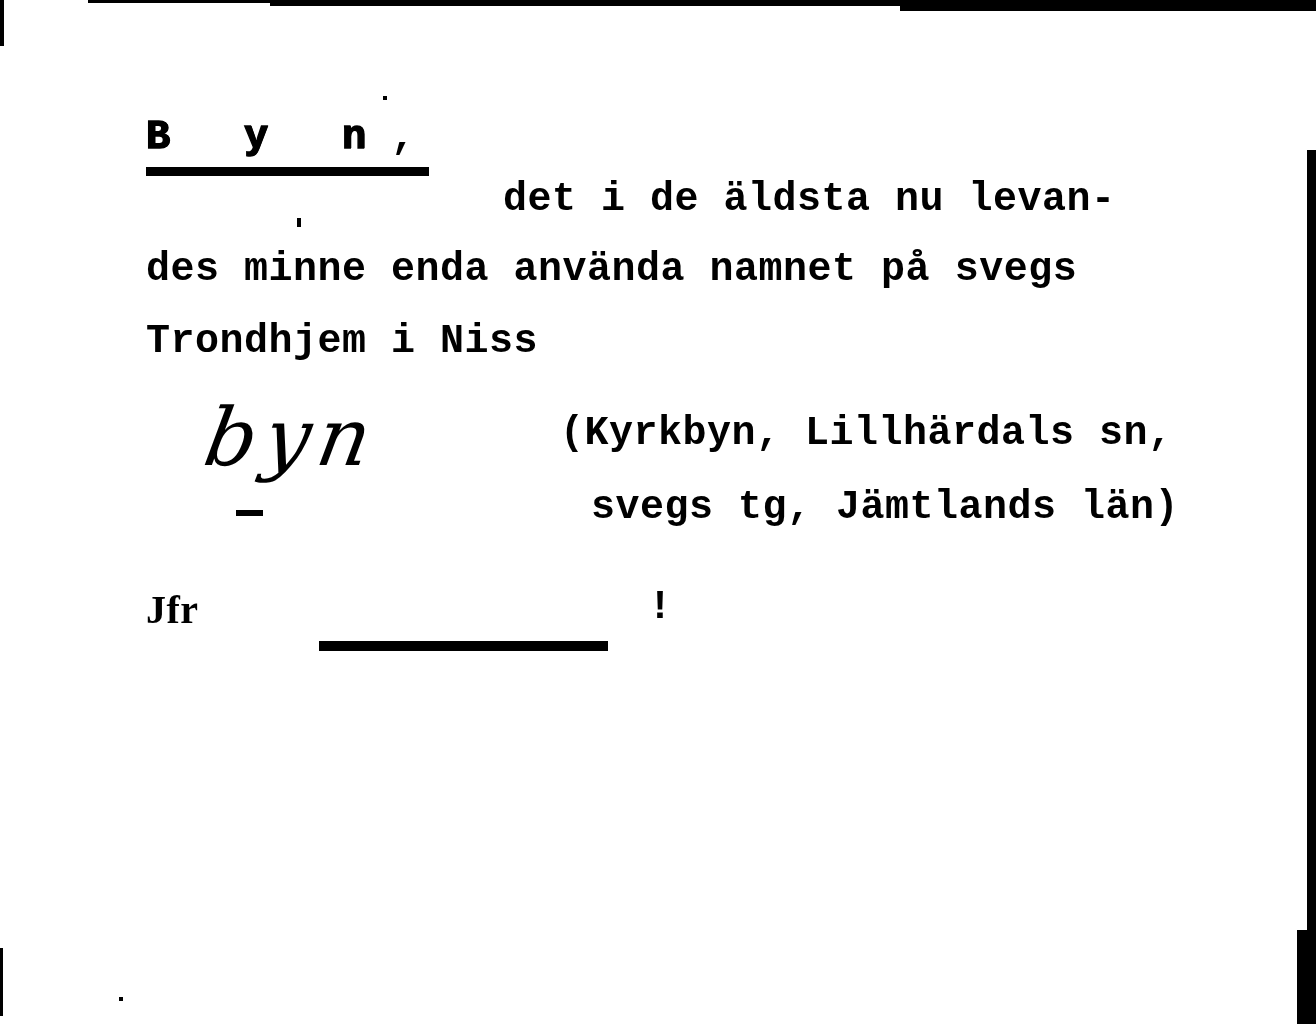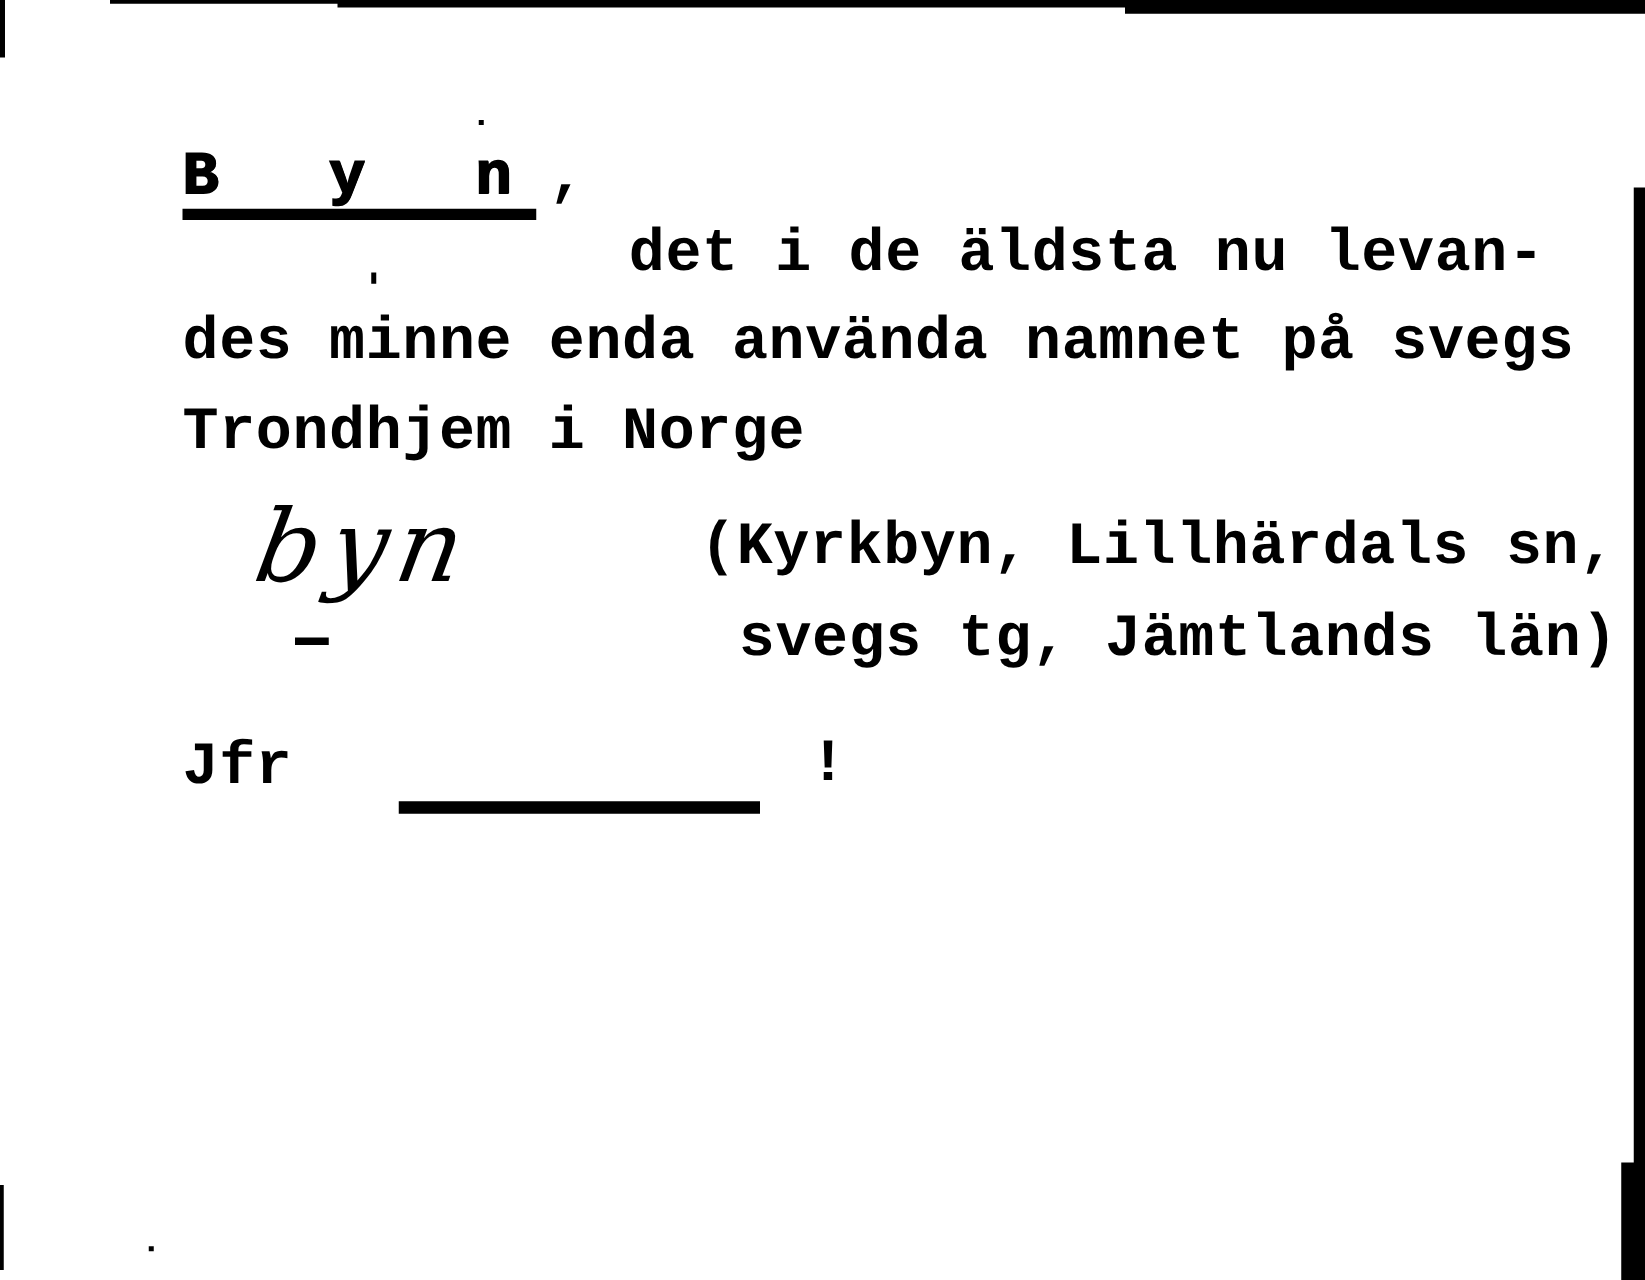--- a/index.html
+++ b/index.html
@@ -13,21 +13,21 @@
     height: 1024px;
     background: #ffffff;
     overflow: hidden;
     font-family: "Liberation Mono", monospace;
     font-weight: 700;
     color: #000000;
   }
   .line {
     position: absolute;
     white-space: pre;
-    font-size: 48px;
+    font-size: 40px;
     line-height: 1;
     letter-spacing: 0.5px;
   }
   .heavy {
     -webkit-text-stroke: 1.4px #000000;
     text-shadow: 1px 0 0 #000000;
   }
   .rule {
     position: absolute;
     background: #000000;
@@ -49,21 +49,21 @@
   }
 
   
   .pos-headword   { left: 146px; top: 118px; }
   .pos-def1       { left: 503px; top: 180px; text-align: center; }
   .pos-def2       { left: 146px; top: 250px; }
   .pos-def3       { left: 146px; top: 322px; }
   .pos-hand       { left: 206px; top: 398px; }
   .pos-paren1     { left: 560px; top: 414px; }
   .pos-paren2     { left: 591px; top: 488px; }
-  .pos-jfr        { left: 146px; top: 590px; }
+  .pos-jfr        { left: 146px; top: 590px; font-family: Liberation Serif, serif; }
   .pos-crossref   { left: 323px; top: 586px; }
   .pos-bang       { left: 648px; top: 588px; }
   .pos-signature  { left: 286px; top: 908px; }
 
   
   .hw-underline      { left: 146px; top: 167px; width: 283px; height: 9px; }
   .byn-dash          { left: 236px; top: 510px; width: 27px; height: 6px; }
   .crossref-underline{ left: 319px; top: 641px; width: 289px; height: 10px; }
 
   
@@ -92,21 +92,21 @@
   <div class="artifact mark-left-bot"></div>
   <div class="artifact speck-1"></div>
   <div class="artifact speck-2"></div>
   <div class="artifact speck-3"></div>
 
   <div class="line pos-headword"><span class="heavy">B   y   n</span><span> ,</span></div>
   <div class="rule hw-underline"></div>
 
   <div class="line pos-def1">det i de äldsta nu levan-</div>
   <div class="line pos-def2">des minne enda använda namnet på svegs</div>
-  <div class="line pos-def3">Trondhjem i Norge</div>
+  <div class="line pos-def3">Trondhjem i Niss</div>
 
   <div class="hand pos-hand">byn</div>
   <div class="rule byn-dash"></div>
 
   <div class="line pos-paren2">svegs tg, Jämtlands län)</div>
   <div class="line pos-paren1">(Kyrkbyn, Lillhärdals sn,</div>
 
   <div class="line pos-jfr">Jfr</div>
   <div class="rule crossref-underline"></div>
   <div class="line pos-bang">!</div>

